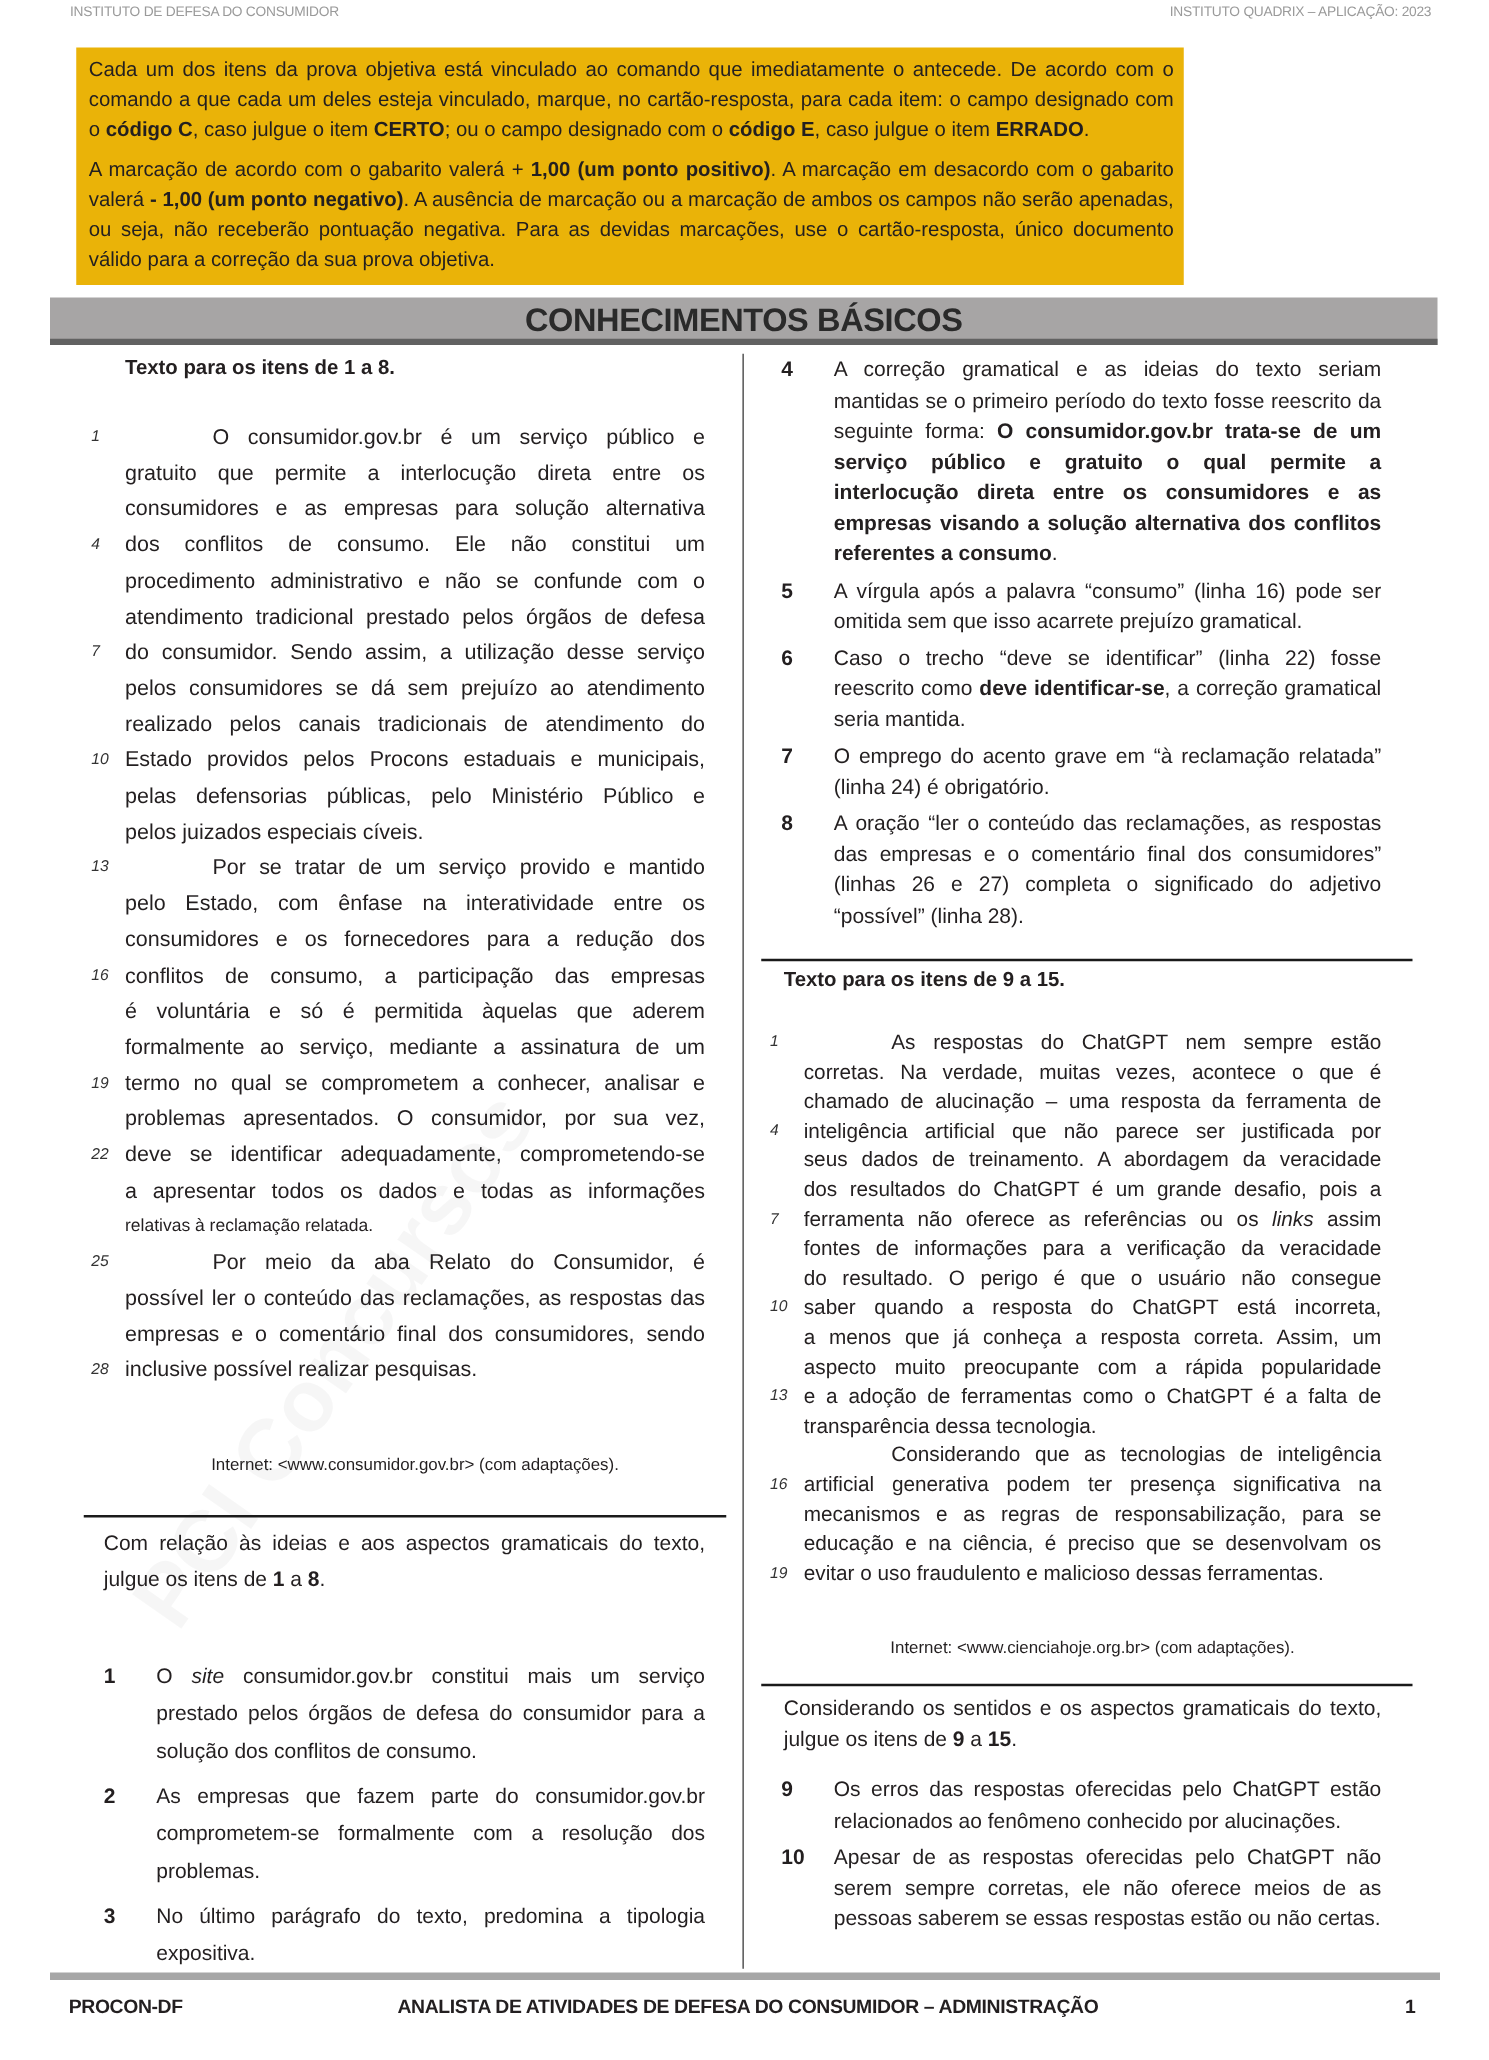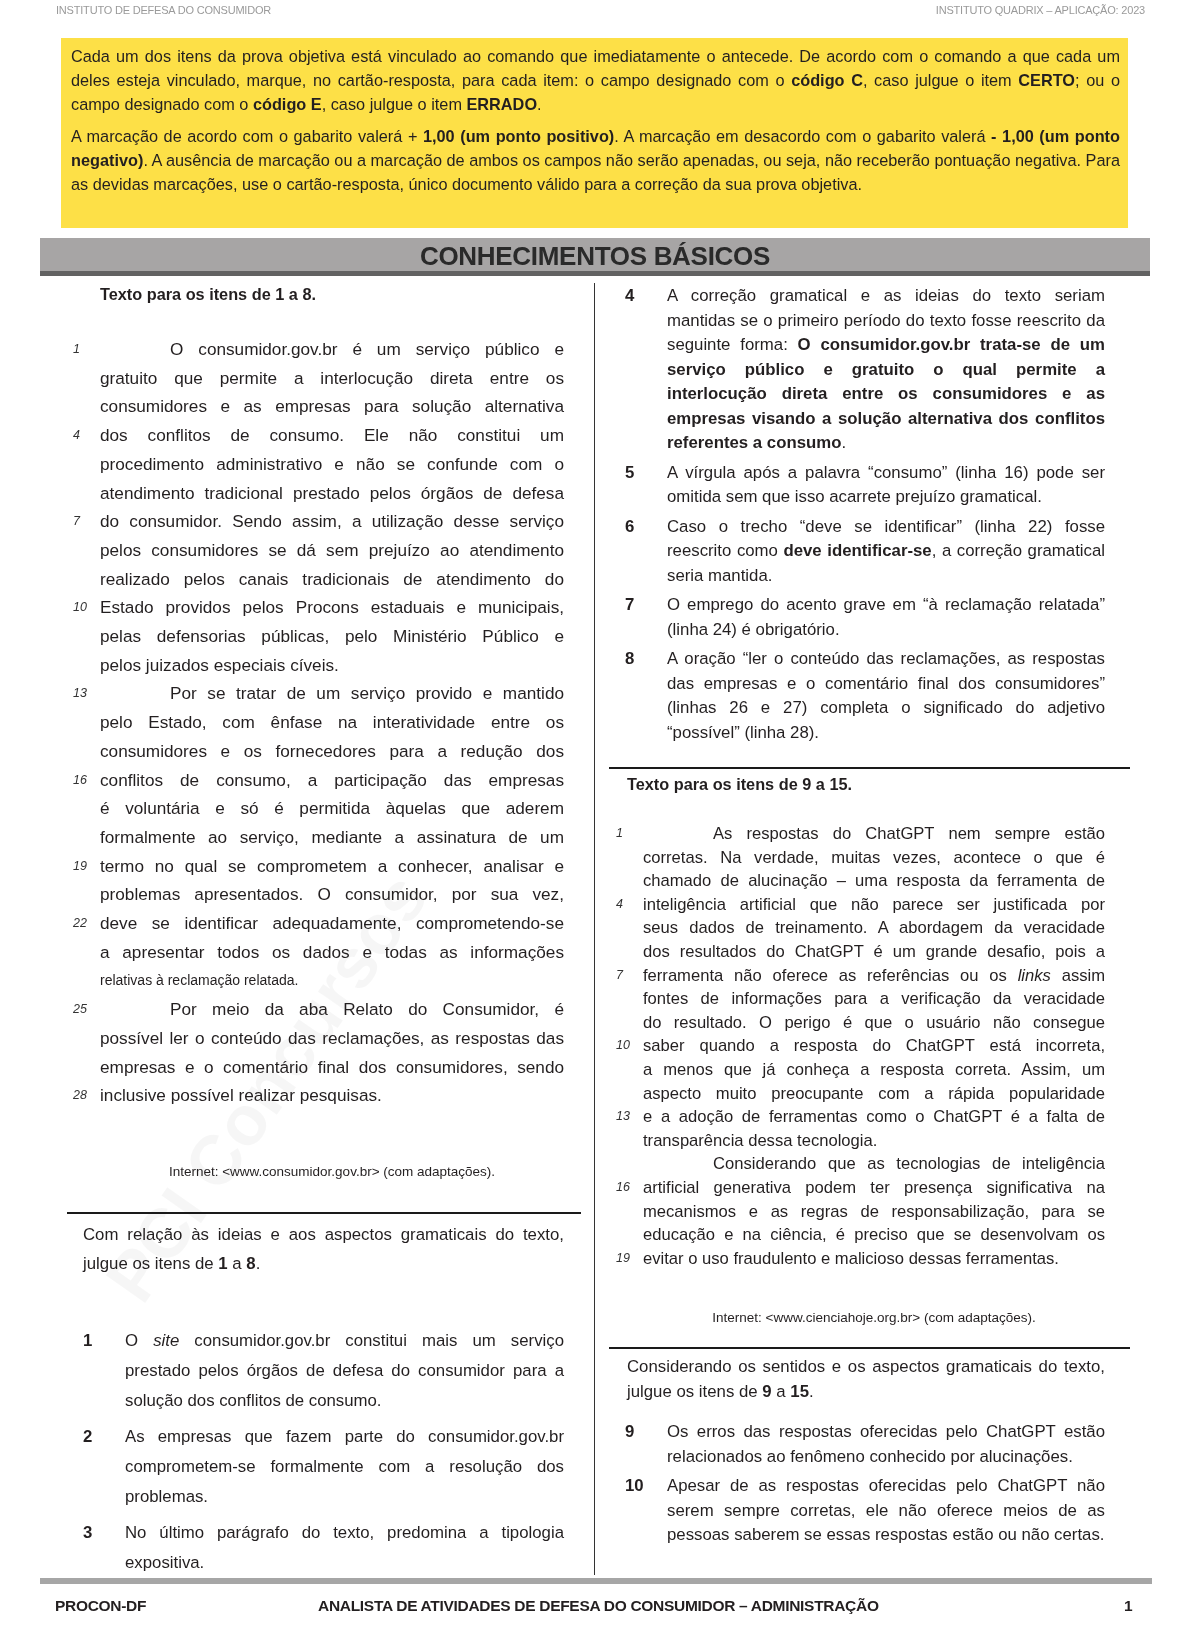--- a/index.html
+++ b/index.html
@@ -7,22 +7,22 @@
   body { position: relative; font-family: "Liberation Sans", "DejaVu Sans", sans-serif; color: #231f20; }
 
   .top-left, .top-right {
     position: absolute; top: 0; font-size: 11px; color: #9a9a9a; letter-spacing: -0.2px;
     font-family: "Liberation Sans", sans-serif; line-height: 20px;
   }
   .top-left { left: 56px; }
   .top-right { right: 46px; }
 
   .instructions {
-    position: absolute; left: 61px; top: 38px; width: 1067px; height: 190px;
-    background: #fde047; padding: 6px 8px 0 10px; font-size: 16.3px; line-height: 24px;
+    position: absolute; left: 61px; top: 38px; width: 886px; height: 190px;
+    background: #eab308; padding: 6px 8px 0 10px; font-size: 16.3px; line-height: 24px;
     color: #231f20; text-align: justify;
   }
   .instructions p { margin-bottom: 8px; }
   .instructions p:last-child { margin-bottom: 0; }
   .instructions b { font-weight: bold; }
 
   .section-header {
     position: absolute; left: 40px; top: 238px; width: 1110px; height: 38px;
     background: #a7a5a5; border-bottom: 5px solid #626262;
     text-align: center; font-size: 26px; font-weight: bold; color: #2a2a2a; line-height: 36px;

